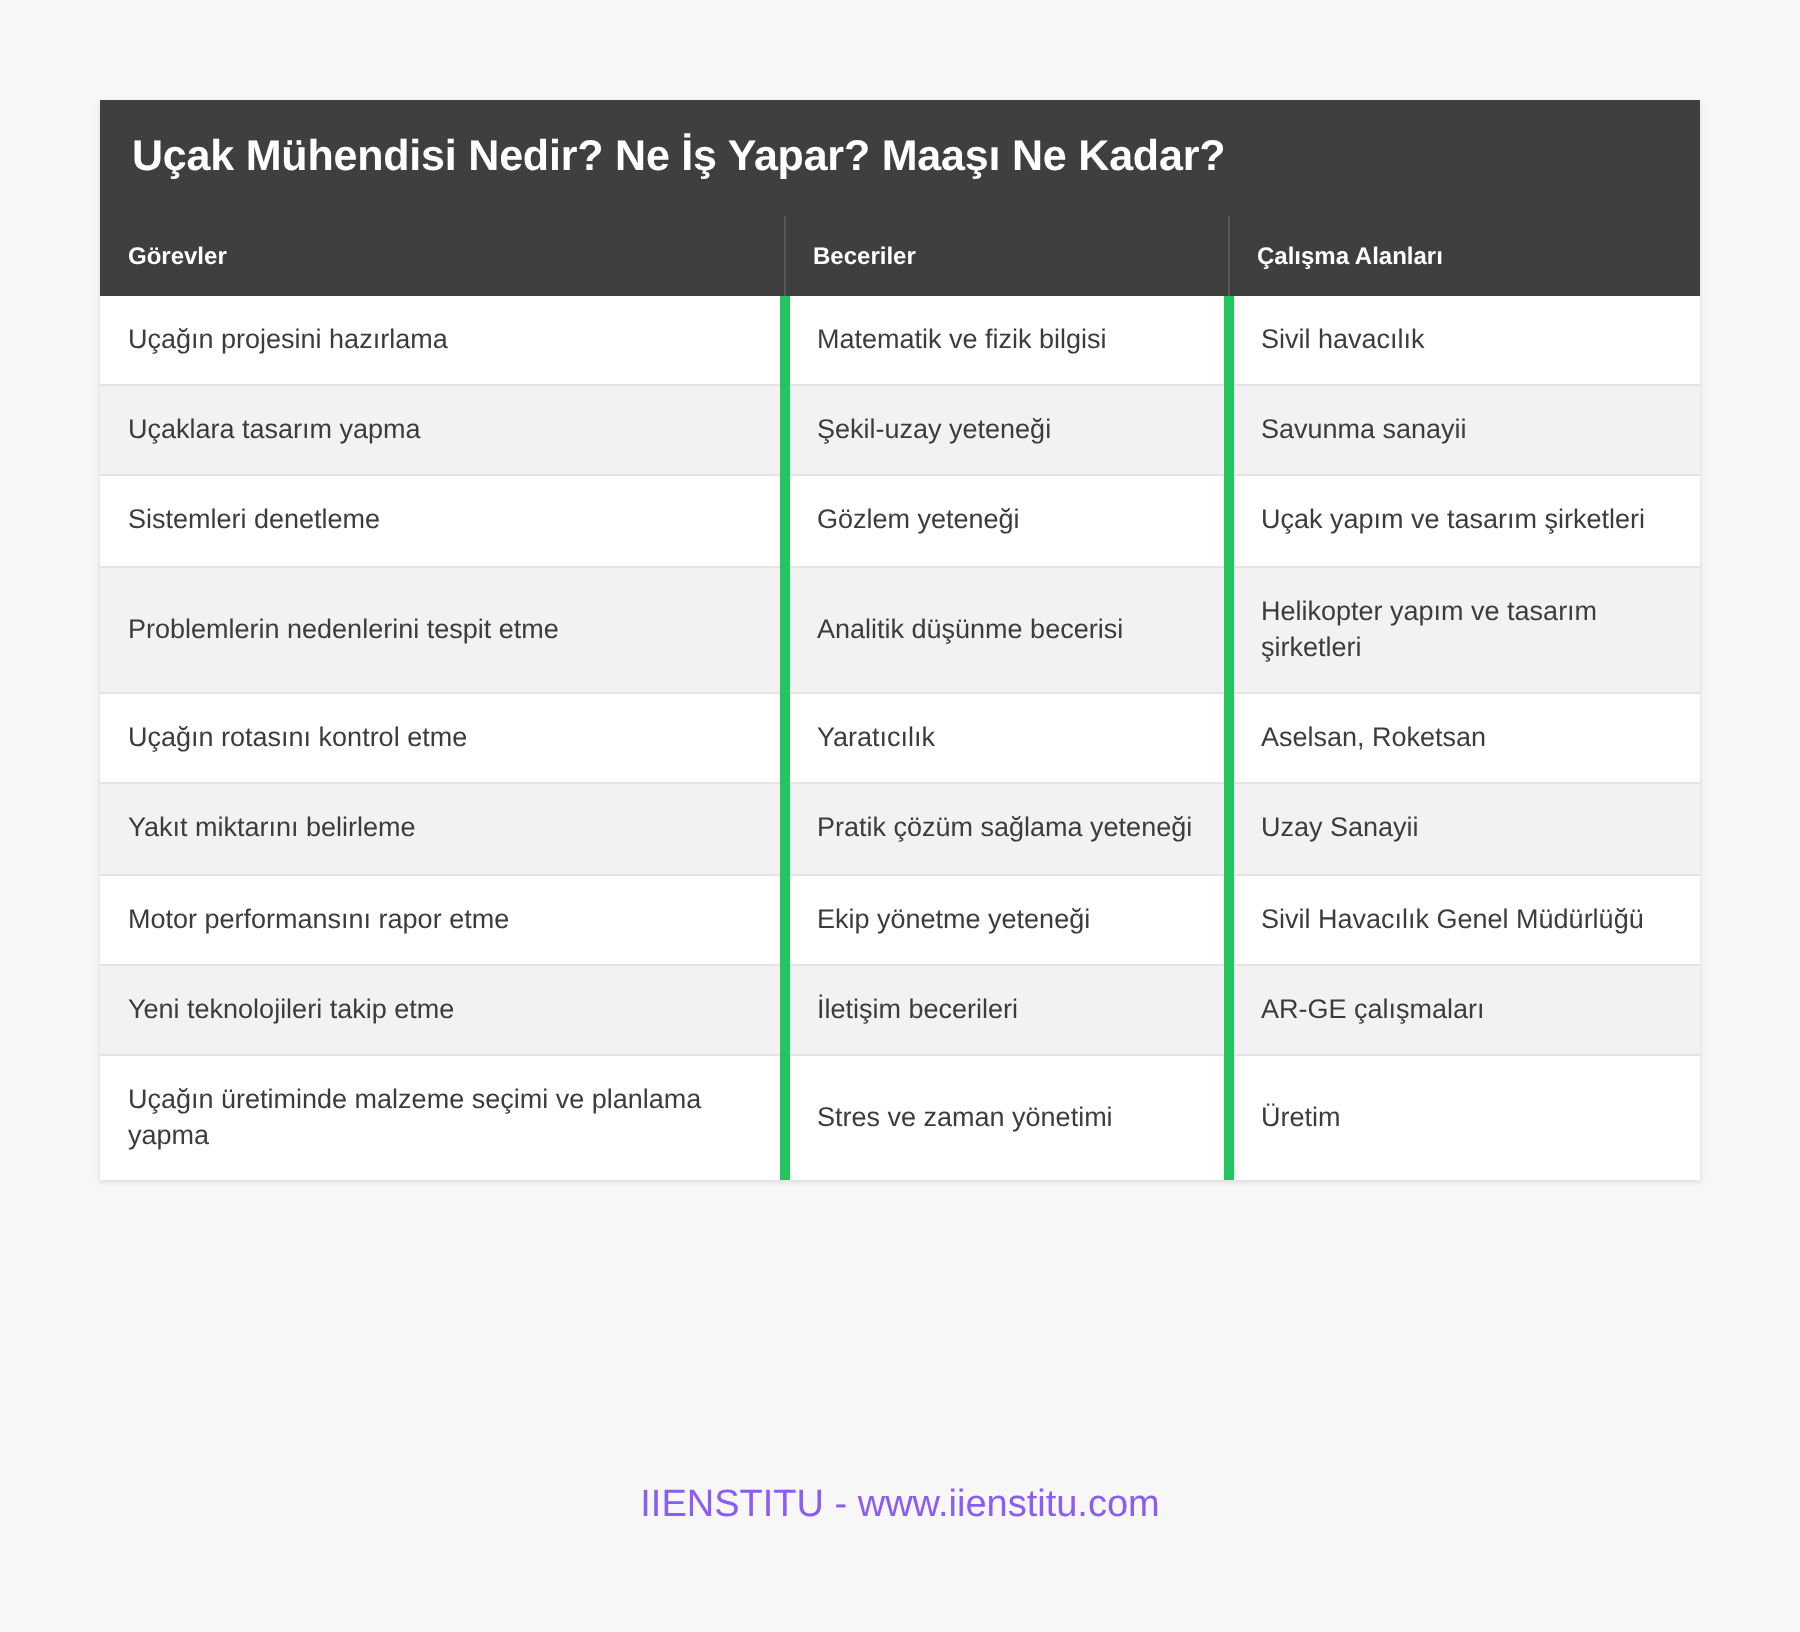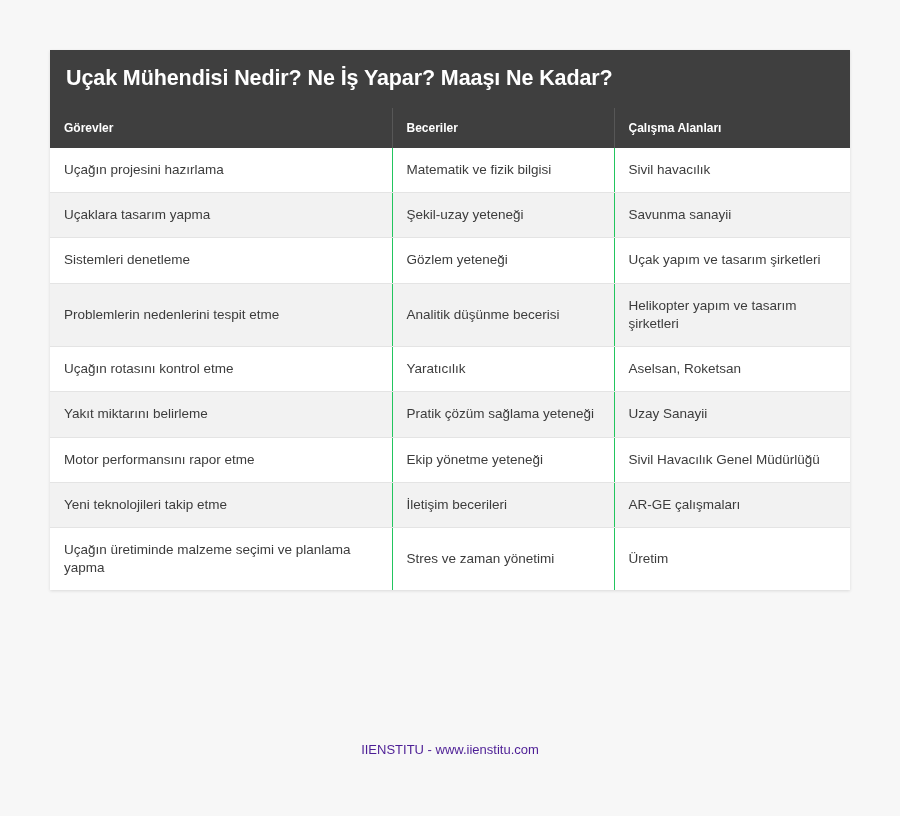--- a/index.html
+++ b/index.html
@@ -60,21 +60,21 @@
     border-right: 1px solid #575757;
     vertical-align: middle;
   }
   table.data th:last-child {
     border-right: none;
   }
   table.data td {
     font-size: 13.5px;
     color: #3c3c3c;
     padding: 13px 14px;
-    border-right: 1px solid #22c55e;
+    border-right: 5px solid #22c55e;
     border-bottom: 1px solid #e4e4e4;
     vertical-align: middle;
     line-height: 1.35;
   }
   table.data td:last-child {
     border-right: none;
   }
   table.data tr:nth-child(even) td {
     background: #f2f2f2;
   }
@@ -86,22 +86,22 @@
   }
   col.c1 { width: 342px; }
   col.c2 { width: 222px; }
   col.c3 { width: 236px; }
   .footer {
     position: absolute;
     left: 0;
     top: 742px;
     width: 900px;
     text-align: center;
-    font-size: 13px;
-    color: #4c1d95;
+    font-size: 19px;
+    color: #8b5cf6;
   }
 </style>
 </head>
 <body>
 
 <div class="page">
 
   <div class="table-wrap">
 
     <div class="title-bar">

